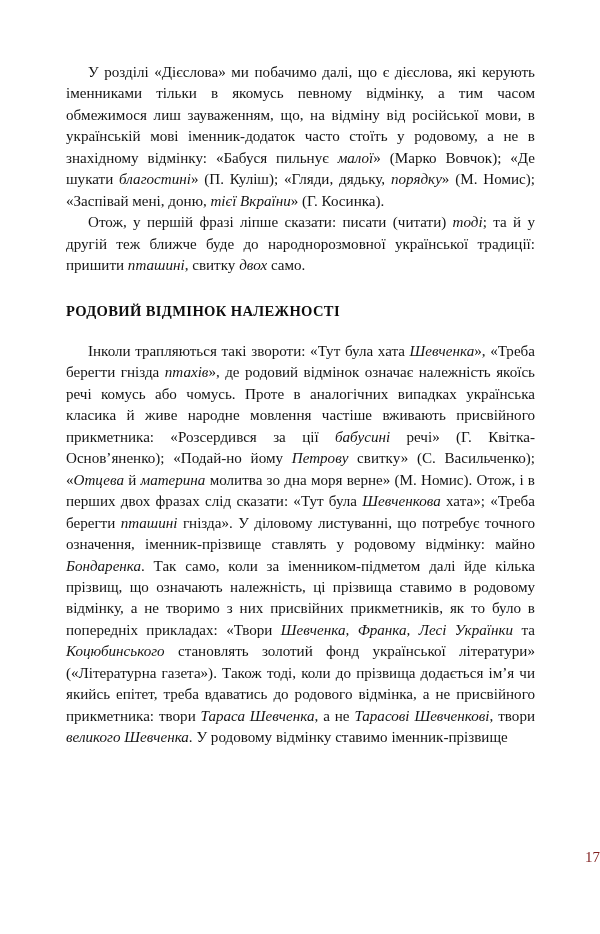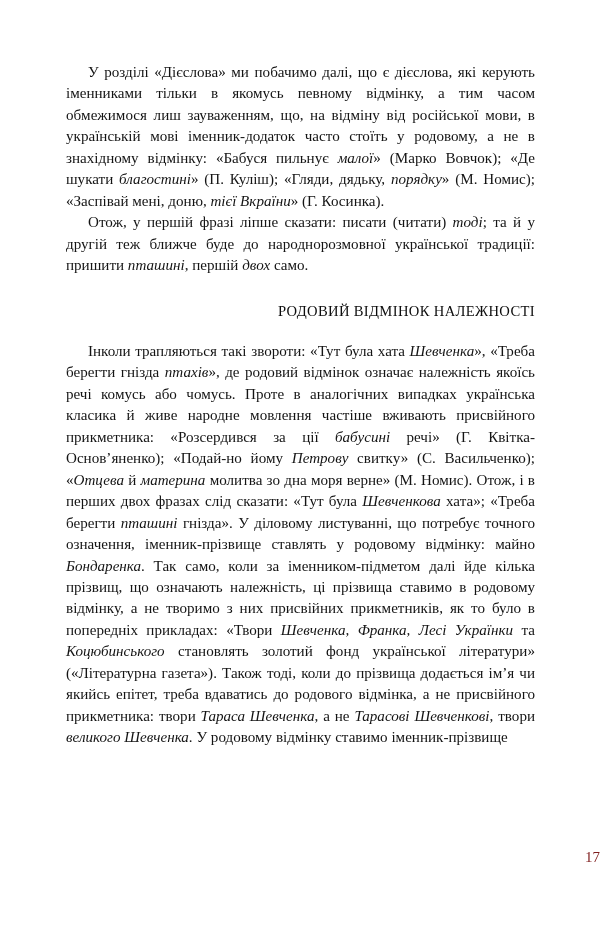--- a/index.html
+++ b/index.html
@@ -47,22 +47,22 @@
   }
 
   .para + .para {
     margin-top: 0;
   }
 
   .section-heading {
     margin: 0;
     font-size: 14.6px;
     line-height: 21.45px;
-    font-weight: normal;
-    text-align: right;
+    font-weight: bold;
+    text-align: left;
     text-indent: 0;
     letter-spacing: 0.35px;
     color: #0d0d0d;
     text-transform: none;
   }
 
   .spacer-before-heading {
     height: 24px;
   }
 
@@ -87,21 +87,21 @@
 </style>
 </head>
 <body style="background: rgb(255, 255, 255); color: rgb(20, 20, 20);">
 
 <div class="page">
 
   <div class="text-column">
 
     <p class="para" id="p1"><span>У розділі «Дієслова» ми побачимо далі, що є дієслова, які керують іменниками тільки в якомусь певному відмінку, а тим часом обмежимося лиш зауваженням, що, на відміну від російської мови, в українській мові іменник-додаток часто стоїть у родовому, а не в знахідному відмінку: «Бабуся пильнує </span><i class="it">малої</i><span>» (Марко Вовчок); «Де шукати </span><i class="it">благостині</i><span>» (П. Куліш); «Гляди, дядьку, </span><i class="it">порядку</i><span>» (М. Номис); «Заспівай мені, доню, </span><i class="it">тієї Вкраїни</i><span>» (Г. Косинка).</span></p>
 
-    <p class="para" id="p2"><span>Отож, у першій фразі ліпше сказати: писати (читати) </span><i class="it">тоді</i><span>; та й у другій теж ближче буде до народнорозмовної української традиції: пришити </span><i class="it">пташині</i><span>, першій </span><i class="it">двох</i><span> само.</span></p>
+    <p class="para" id="p2"><span>Отож, у першій фразі ліпше сказати: писати (читати) </span><i class="it">тоді</i><span>; та й у другій теж ближче буде до народнорозмовної української традиції: пришити </span><i class="it">пташині</i><span>, свитку </span><i class="it">двох</i><span> само.</span></p>
 
     <div class="spacer-before-heading"></div>
 
     <h2 class="section-heading">РОДОВИЙ ВІДМІНОК НАЛЕЖНОСТІ</h2>
 
     <div class="spacer-after-heading"></div>
 
     <p class="para" id="p3"><span>Інколи трапляються такі звороти: «Тут була хата </span><i class="it">Шевченка</i><span>», «Треба берегти гнізда </span><i class="it">птахів</i><span>», де родовий відмінок означає належність якоїсь речі комусь або чомусь. Проте в аналогічних випадках українська класика й живе народне мовлення частіше вживають присвійного прикметника: «Розсердився за ції </span><i class="it">бабусині</i><span> речі» (Г. Квітка-Основ’яненко); «Подай-но йому </span><i class="it">Петрову</i><span> свитку» (С. Васильченко); «</span><i class="it">Отцева</i><span> й </span><i class="it">материна</i><span> молитва зо дна моря верне» (М. Номис). Отож, і в перших двох фразах слід сказати: «Тут була </span><i class="it">Шевченкова</i><span> хата»; «Треба берегти </span><i class="it">пташині</i><span> гнізда». У діловому листуванні, що потребує точного означення, іменник-прізвище ставлять у родовому відмінку: майно </span><i class="it">Бондаренка</i><span>. Так само, коли за іменником-підметом далі йде кілька прізвищ, що означають належність, ці прізвища ставимо в родовому відмінку, а не творимо з них присвійних прикметників, як то було в попередніх прикладах: «Твори </span><i class="it">Шевченка, Франка, Лесі Українки</i><span> та </span><i class="it">Коцюбинського</i><span> становлять золотий фонд української літератури» («Літературна газета»). Також тоді, коли до прізвища додається ім’я чи якийсь епітет, треба вдаватись до родового відмінка, а не присвійного прикметника: твори </span><i class="it">Тараса Шевченка</i><span>, а не </span><i class="it">Тарасові Шевченкові</i><span>, твори </span><i class="it">великого Шевченка</i><span>. У родовому відмінку ставимо іменник-прізвище</span></p>
 
   </div>

